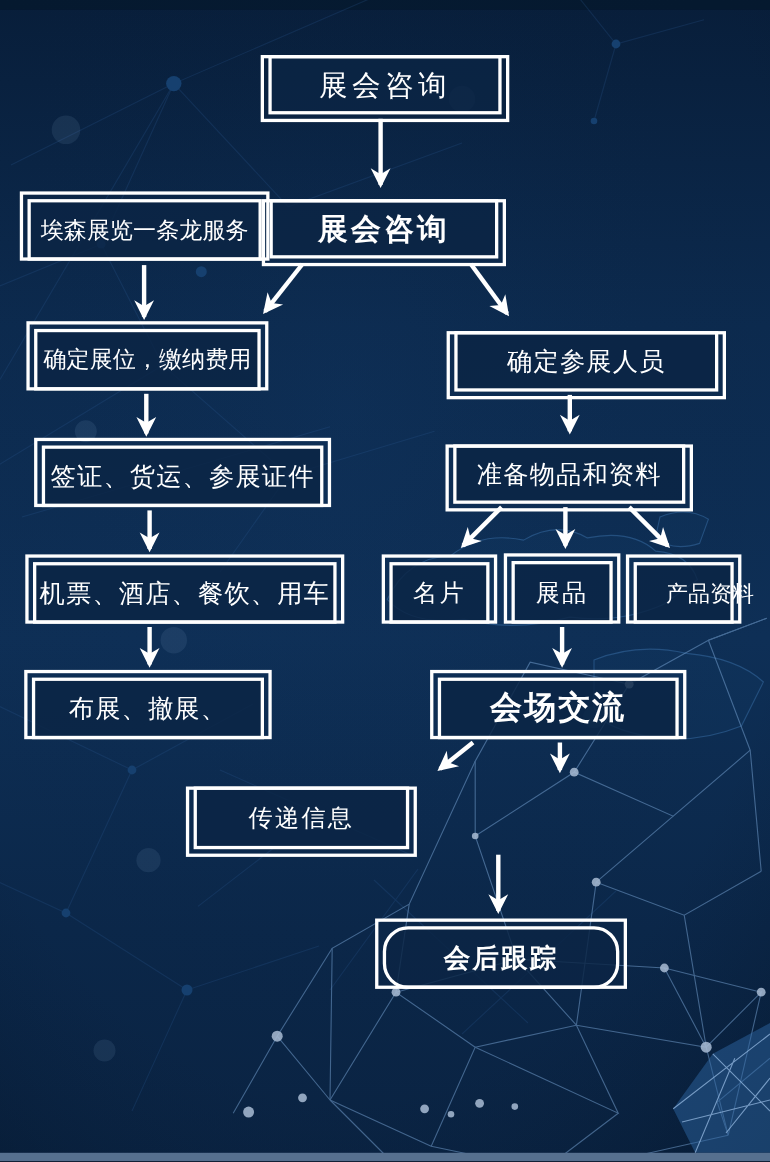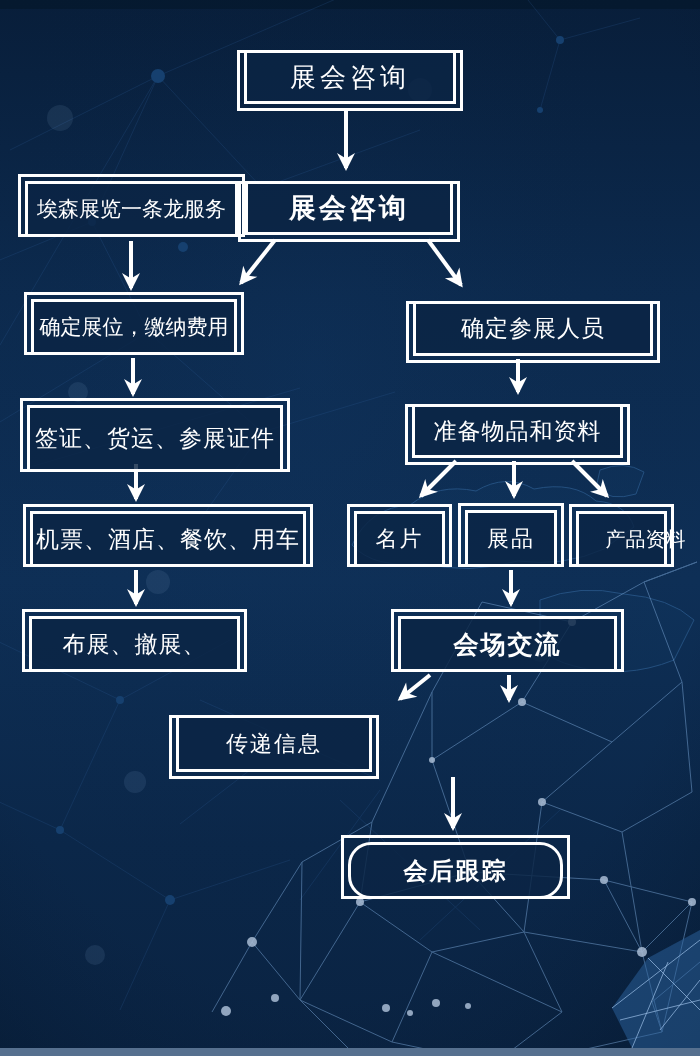--- a/index.html
+++ b/index.html
@@ -20,21 +20,21 @@
   }
   .node::after{
     content:"";position:absolute;z-index:-1;
     left:-10px;right:-10px;border:3px solid #ffffff;
   }
   .sd::after{top:-3px;bottom:-10px;}   
   .su::after{top:-10px;bottom:-3px;}   
   .bold{font-weight:bold;}
   .fz26{font-size:26px;letter-spacing:4px;}
   .fz27{font-size:27px;letter-spacing:3px;}
-  .fz25{font-size:25px;letter-spacing:2px;}
+  .fz25{font-size:29px;letter-spacing:2px;}
   .fz24{font-size:24px;letter-spacing:2px;border-radius:23px;}
   .fz23{font-size:23px;letter-spacing:1px;}
   .fz22{font-size:22px;letter-spacing:2px;}
   .fz21{font-size:21px;letter-spacing:0px;}
   .fz20{font-size:20px;letter-spacing:0px;}
   .bottom-bar{position:absolute;left:0;bottom:0;width:700px;height:8px;z-index:3;}
 </style>
 </head>
 <body>
 
@@ -179,21 +179,21 @@
   </div>
 
   <div class="node sd bold fz27" style="left:245px;top:181px;width:208px;height:54px;">
     <span>展会咨询</span>
   </div>
 
   <div class="node su fz21" style="left:31px;top:299px;width:206px;height:56px;">
     <span>确定展位，缴纳费用</span>
   </div>
 
-  <div class="node su fz23" style="left:27px;top:405px;width:256px;height:67px;align-items:center;">
+  <div class="node su fz23" style="left:38px;top:405px;width:256px;height:56px;align-items:center;">
     <span>签证、货运、参展证件</span>
   </div>
 
   <div class="node su fz23" style="left:30px;top:511px;width:276px;height:56px;">
     <span>机票、酒店、餐饮、用车</span>
   </div>
 
   <div class="node su fz23" style="left:29px;top:616px;width:211px;height:56px;">
     <span>布展、撤展、</span>
   </div>

